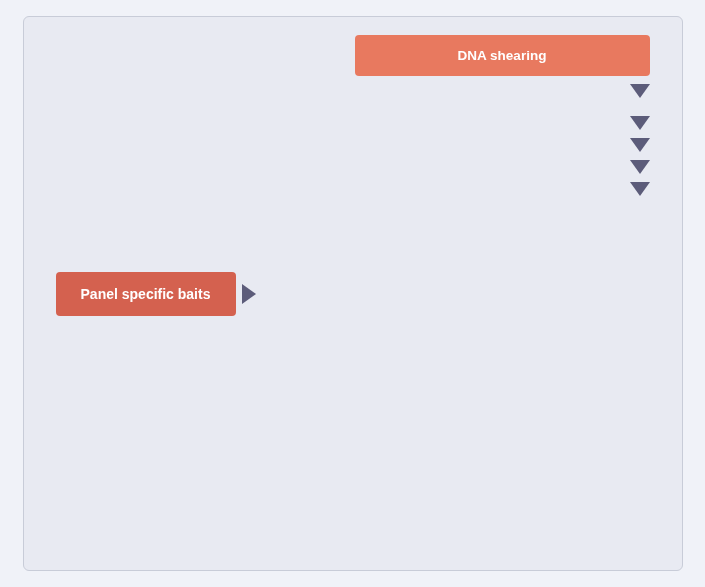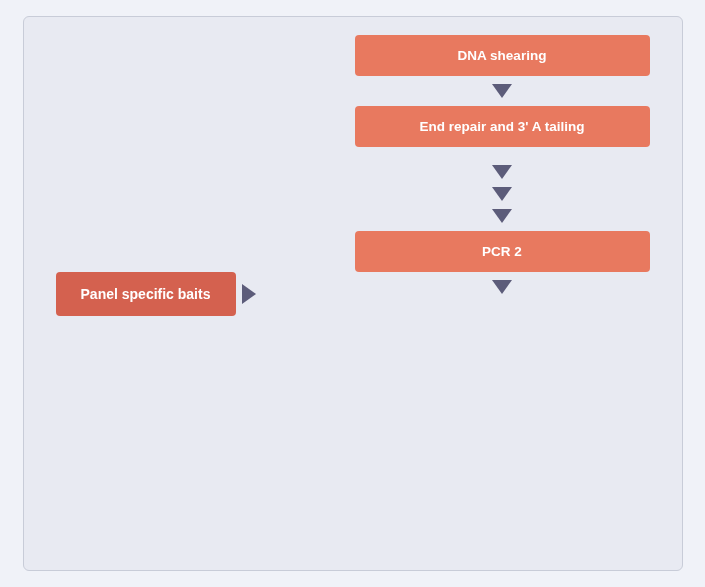--- a/index.html
+++ b/index.html
@@ -48,21 +48,21 @@
       border-bottom: 10px solid transparent;
       border-left: 14px solid #5c5c7a;
     }
     .right-column {
       position: absolute;
       right: 32px;
       top: 18px;
       width: 295px;
       display: flex;
       flex-direction: column;
-      align-items: center;
+      align-items: flex-end;
       gap: 8px;
     }
     .step-box {
       background: #e8795f;
       color: white;
       font-weight: bold;
       font-size: 13.5px;
       padding: 13px 10px;
       border-radius: 4px;
       width: 100%;
@@ -85,32 +85,26 @@
     <span>Panel specific baits</span>
   </div>
   <div class="arrow-right"></div>
   <div class="right-column">
 
     <div class="step-box">
       <span>DNA shearing</span>
     </div>
     <div class="arrow-down"></div>
 
-    <div class="step-box">
-      <span>End repair and 3' A tailing</span>
-    </div>
 
     <div style="height:2px;"></div>
 
     <div class="arrow-down"></div>
 
     <div class="arrow-down"></div>
 
     <div class="arrow-down"></div>
 
-    <div class="step-box">
-      <span>PCR 2</span>
-    </div>
     <div class="arrow-down"></div>
 
 
   </div>
 </div>
 
 </body></html>

